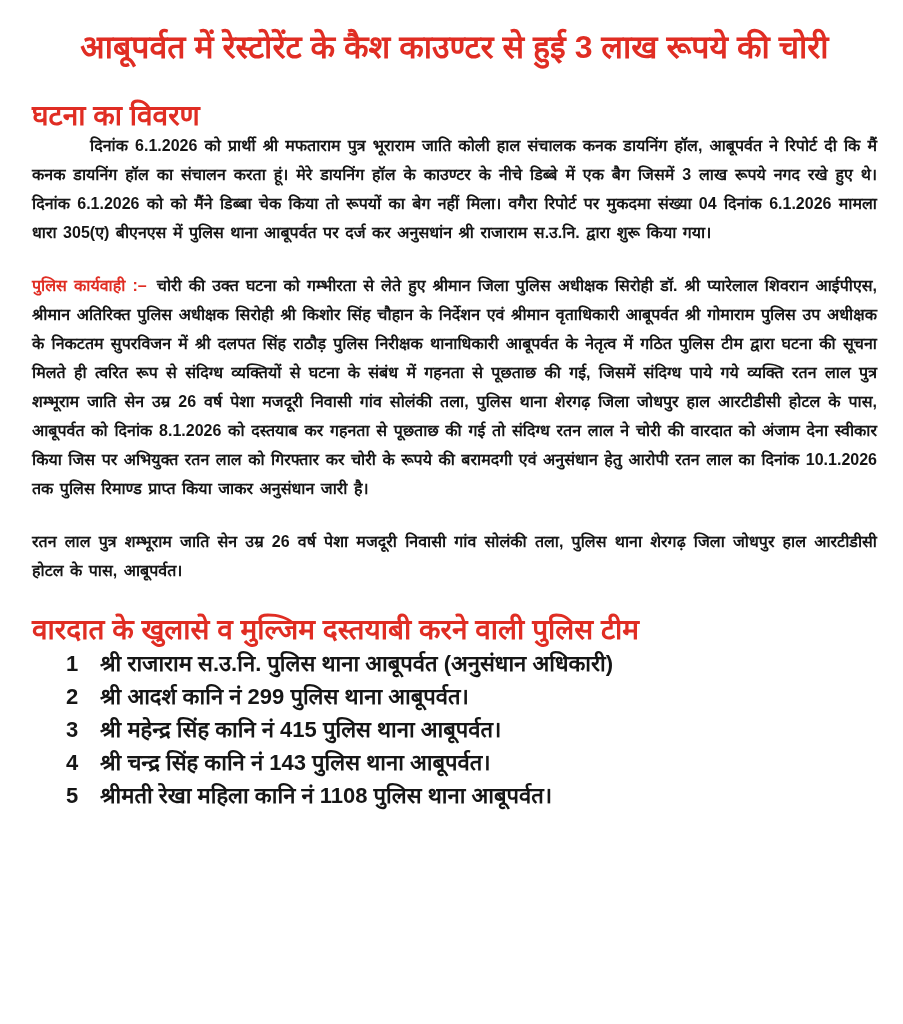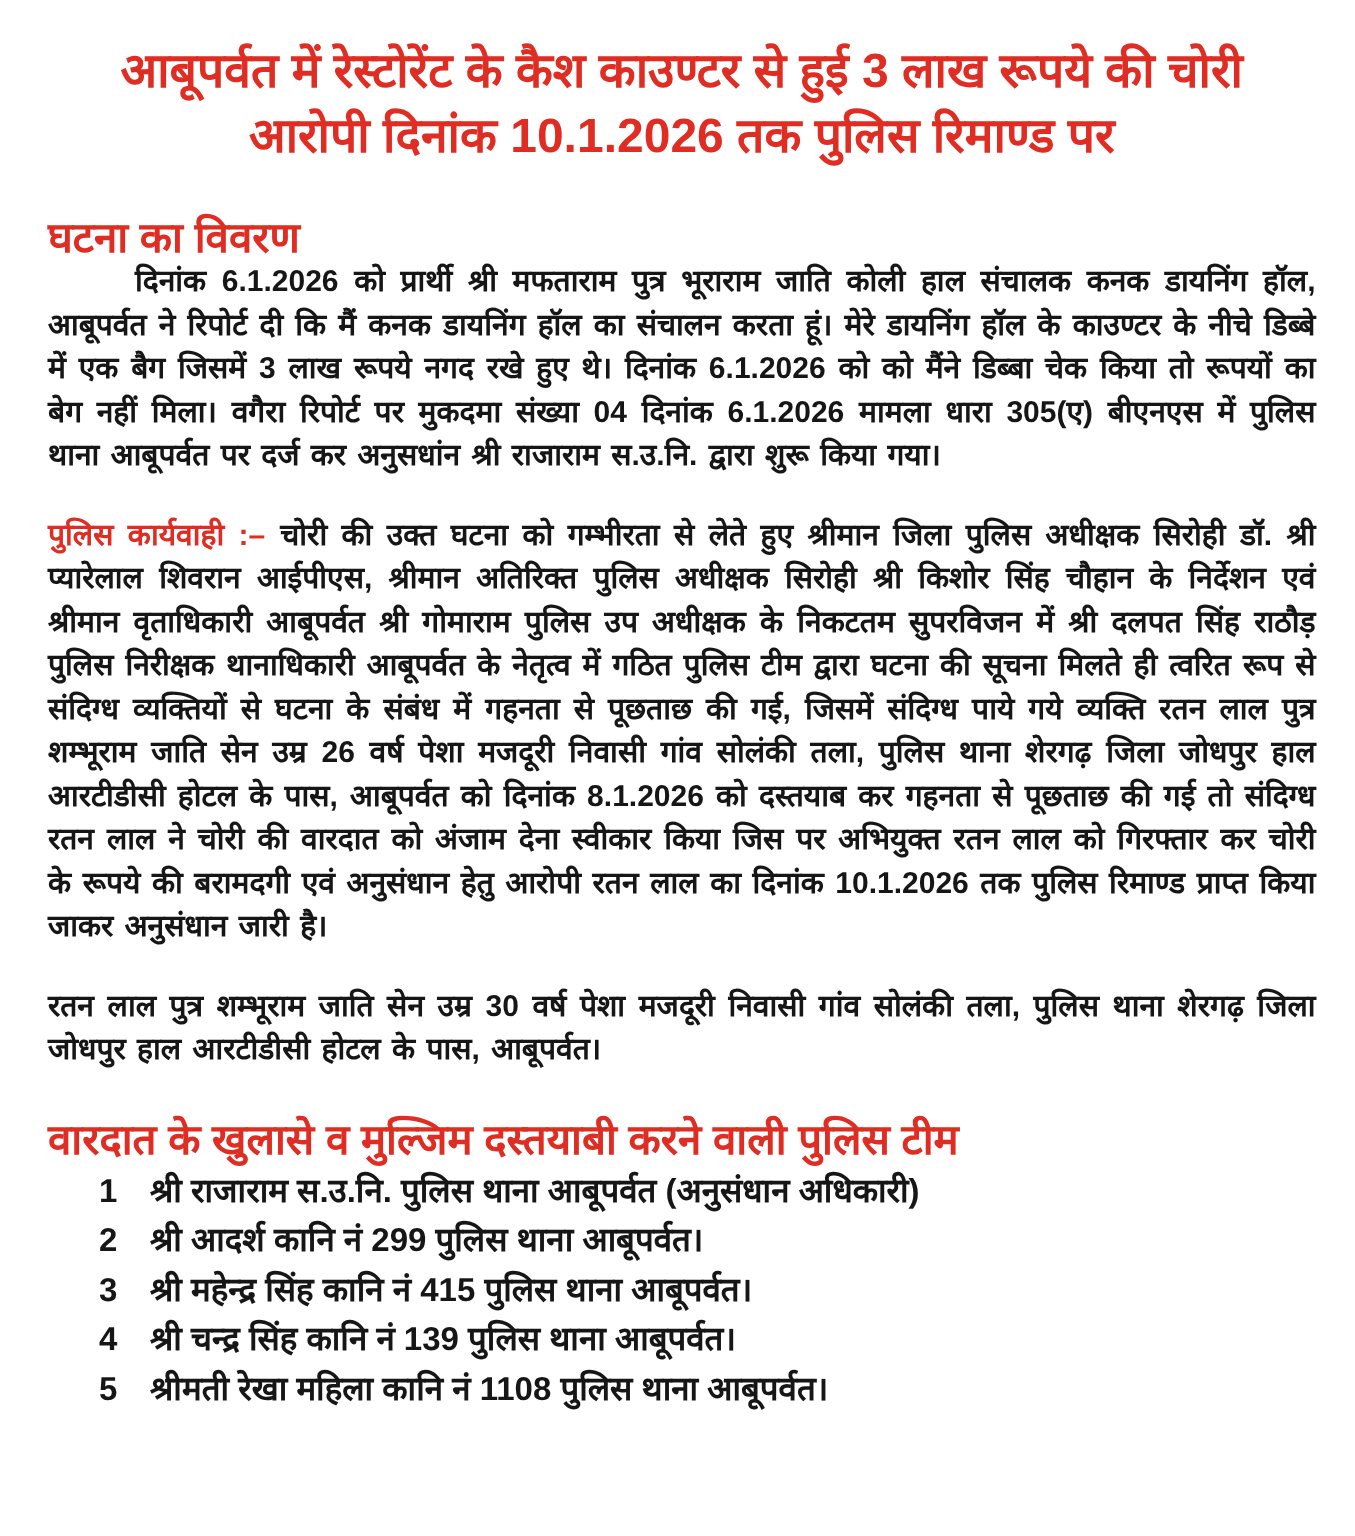--- a/index.html
+++ b/index.html
@@ -38,21 +38,21 @@
   .title .tline{display:block;}
   .section{margin:0;}
   .section-heading{
     color:var(--accent);
     font-size:28px;
     line-height:30px;
     margin:0;
   }
   .para{
     margin:0;
-    font-size:20px;
+    font-size:16px;
     line-height:29px;
     text-align:justify;
     word-spacing:2px;
   }
   .para.indent{text-indent:58px;}
   .inline-heading{
     color:var(--accent);
     margin-right:10px;
     white-space:nowrap;
   }
@@ -72,38 +72,37 @@
   }
   .team-item .txt{flex:1;}
 </style>
 </head>
 <body>
 
 <div class="page">
 
   <h1 class="title">
     <span class="tline">आबूपर्वत में रेस्टोरेंट के कैश काउण्टर से हुई 3 लाख रूपये की चोरी</span>
-    <span class="tline">आरोपी दिनांक 10.1.2026 तक पुलिस रिमाण्ड पर</span>
   </h1>
 
   <div class="section">
     <div class="section-heading">घटना का विवरण</div>
     <p class="para indent">दिनांक 6.1.2026 को प्रार्थी श्री मफताराम पुत्र भूराराम जाति कोली हाल संचालक कनक डायनिंग हॉल, आबूपर्वत ने रिपोर्ट दी कि मैं कनक डायनिंग हॉल का संचालन करता हूं। मेरे डायनिंग हॉल के काउण्टर के नीचे डिब्बे में एक बैग जिसमें 3 लाख रूपये नगद रखे हुए थे। दिनांक 6.1.2026 को को मैंने डिब्बा चेक किया तो रूपयों का बेग नहीं मिला।  वगैरा रिपोर्ट पर मुकदमा संख्या 04 दिनांक 6.1.2026 मामला धारा 305(ए) बीएनएस में पुलिस थाना आबूपर्वत पर दर्ज कर अनुसधांन श्री राजाराम स.उ.नि. द्वारा शुरू किया गया।</p>
   </div>
 
   <div class="gap-md"></div>
 
   <div class="section">
     <p class="para"><span class="inline-heading">पुलिस कार्यवाही :–</span><span>चोरी की उक्त घटना को गम्भीरता से लेते हुए श्रीमान जिला पुलिस अधीक्षक सिरोही डॉ. श्री प्यारेलाल शिवरान आईपीएस, श्रीमान अतिरिक्त पुलिस अधीक्षक सिरोही श्री किशोर सिंह चौहान के निर्देशन एवं श्रीमान वृताधिकारी आबूपर्वत श्री गोमाराम पुलिस उप अधीक्षक के निकटतम सुपरविजन में श्री दलपत सिंह राठौड़ पुलिस निरीक्षक थानाधिकारी आबूपर्वत के नेतृत्व में गठित पुलिस टीम द्वारा घटना की सूचना मिलते ही त्वरित रूप से संदिग्ध व्यक्तियों से घटना के संबंध में गहनता से पूछताछ की गई, जिसमें संदिग्ध पाये गये व्यक्ति रतन लाल पुत्र शम्भूराम जाति सेन उम्र 26 वर्ष पेशा मजदूरी निवासी गांव सोलंकी तला, पुलिस थाना शेरगढ़ जिला जोधपुर हाल आरटीडीसी होटल के पास, आबूपर्वत को दिनांक 8.1.2026 को दस्तयाब कर गहनता से पूछताछ की गई तो संदिग्ध रतन लाल ने चोरी की वारदात को अंजाम देना स्वीकार किया जिस पर अभियुक्त रतन लाल को गिरफ्तार कर चोरी के रूपये की बरामदगी एवं अनुसंधान हेतु आरोपी रतन लाल का दिनांक 10.1.2026 तक पुलिस रिमाण्ड प्राप्त किया जाकर अनुसंधान जारी है।</span></p>
   </div>
 
   <div class="gap-md"></div>
 
   <div class="section">
-    <p class="para">रतन लाल पुत्र शम्भूराम जाति सेन उम्र 30 वर्ष पेशा मजदूरी निवासी गांव सोलंकी तला, पुलिस थाना शेरगढ़ जिला जोधपुर हाल आरटीडीसी होटल के पास, आबूपर्वत।</p>
+    <p class="para">रतन लाल पुत्र शम्भूराम जाति सेन उम्र 26 वर्ष पेशा मजदूरी निवासी गांव सोलंकी तला, पुलिस थाना शेरगढ़ जिला जोधपुर हाल आरटीडीसी होटल के पास, आबूपर्वत।</p>
   </div>
 
   <div class="gap-lg"></div>
 
   <div class="section">
     <div class="section-heading">वारदात के खुलासे व मुल्जिम दस्तयाबी करने वाली पुलिस टीम</div>
     <div class="team-list">
       <div class="team-item">
         <span class="num">1</span>
         <span class="txt">श्री राजाराम स.उ.नि. पुलिस थाना आबूपर्वत (अनुसंधान अधिकारी)</span>
@@ -111,21 +110,21 @@
       <div class="team-item">
         <span class="num">2</span>
         <span class="txt">श्री आदर्श कानि नं 299 पुलिस थाना आबूपर्वत।</span>
       </div>
       <div class="team-item">
         <span class="num">3</span>
         <span class="txt">श्री महेन्द्र सिंह कानि नं 415 पुलिस थाना आबूपर्वत।</span>
       </div>
       <div class="team-item">
         <span class="num">4</span>
-        <span class="txt">श्री चन्द्र सिंह कानि नं 139 पुलिस थाना आबूपर्वत।</span>
+        <span class="txt">श्री चन्द्र सिंह कानि नं 143 पुलिस थाना आबूपर्वत।</span>
       </div>
       <div class="team-item">
         <span class="num">5</span>
         <span class="txt">श्रीमती रेखा महिला कानि नं 1108 पुलिस थाना आबूपर्वत।</span>
       </div>
     </div>
   </div>
 
 </div>
 

